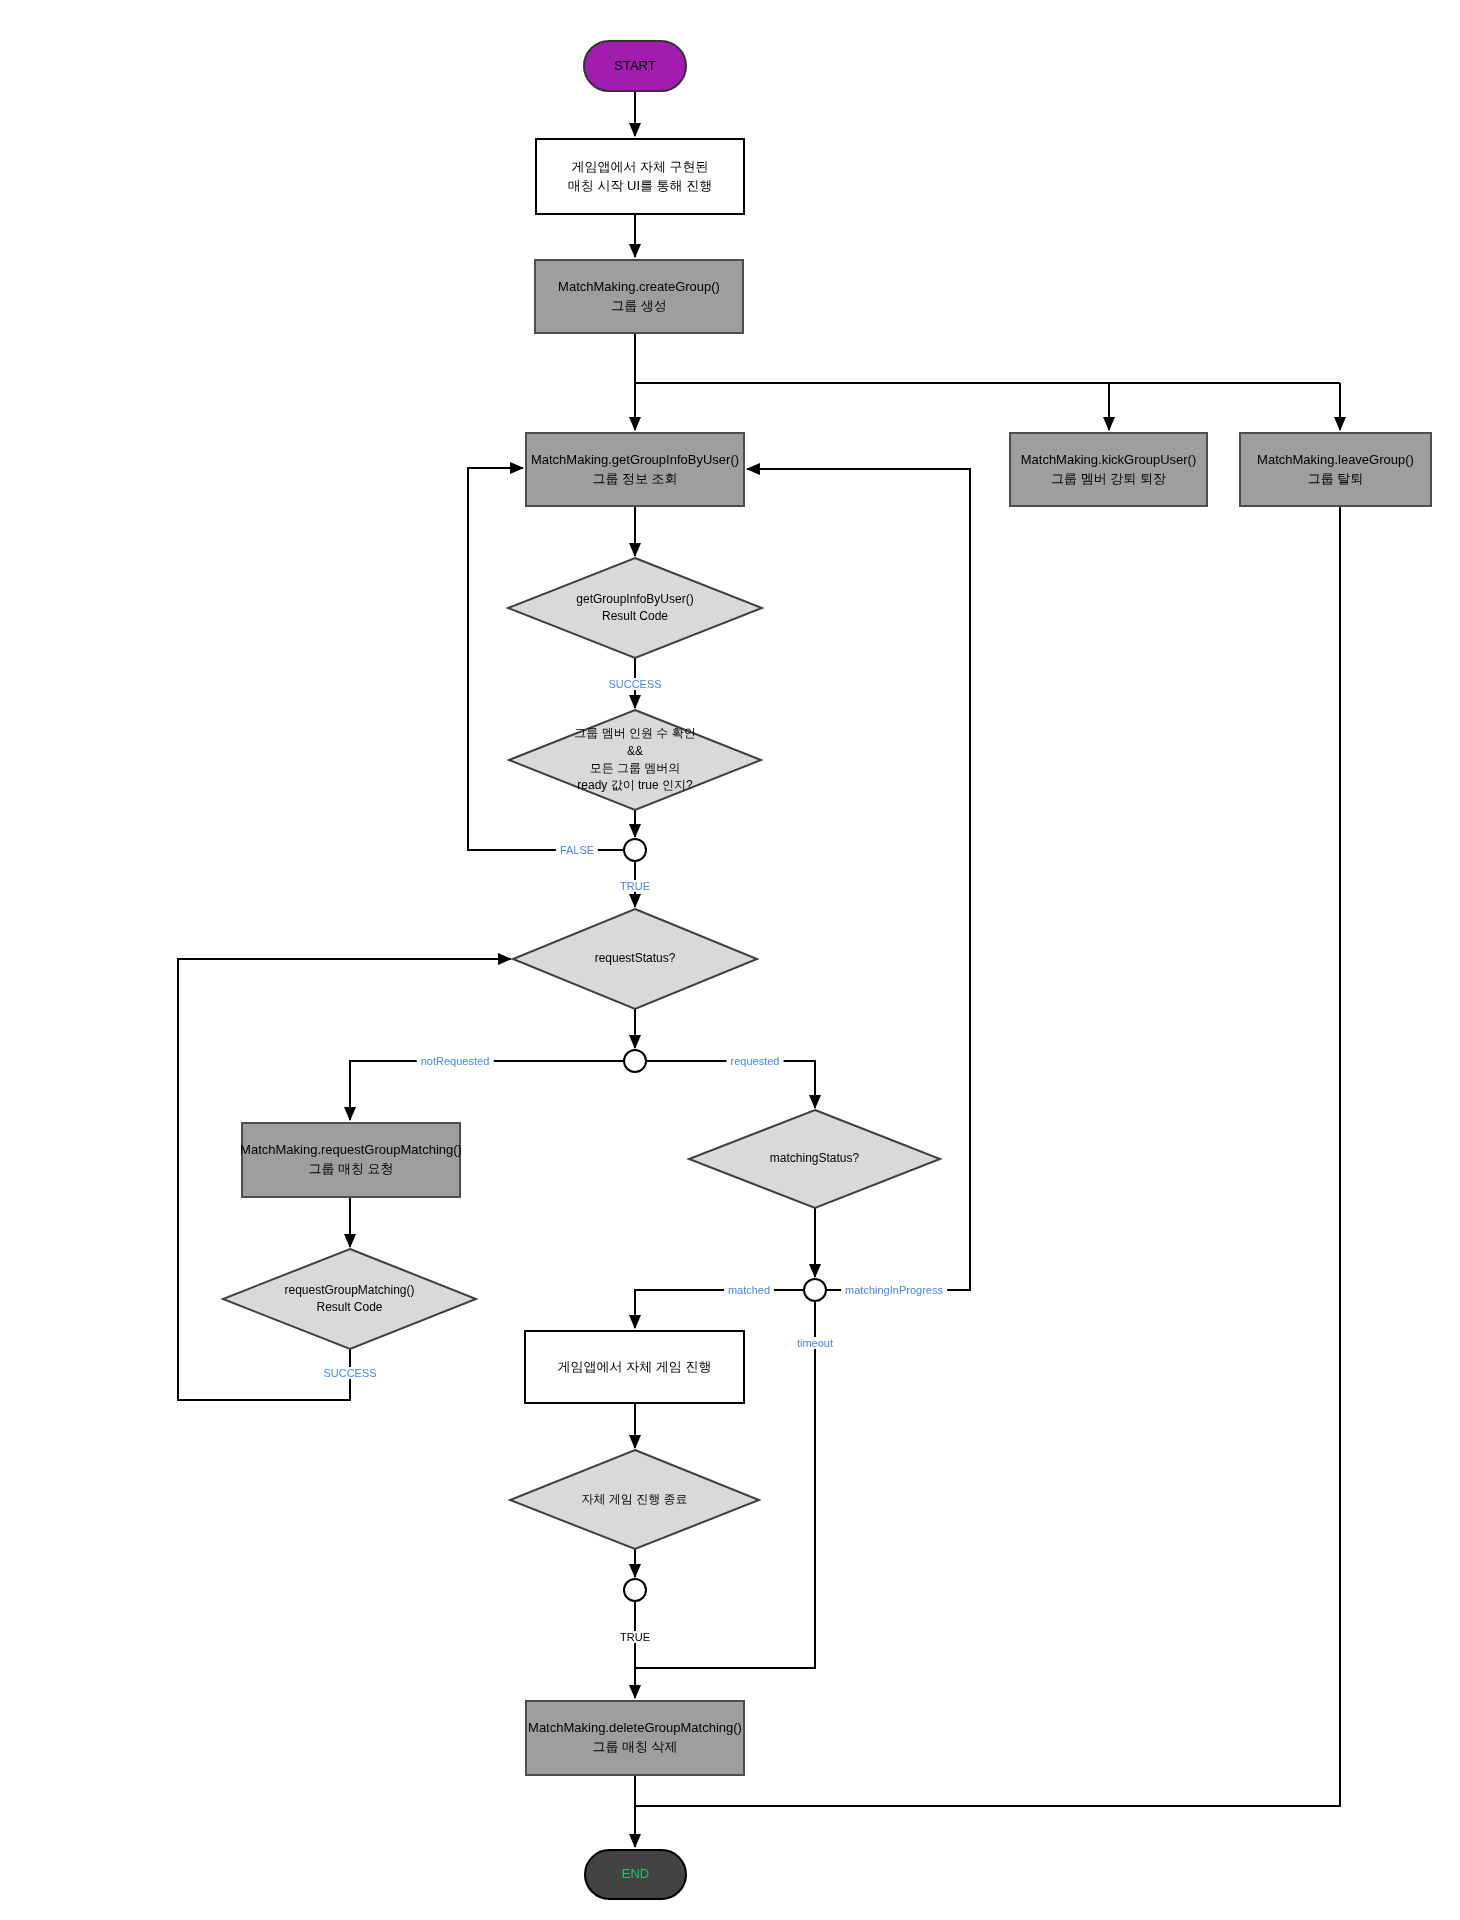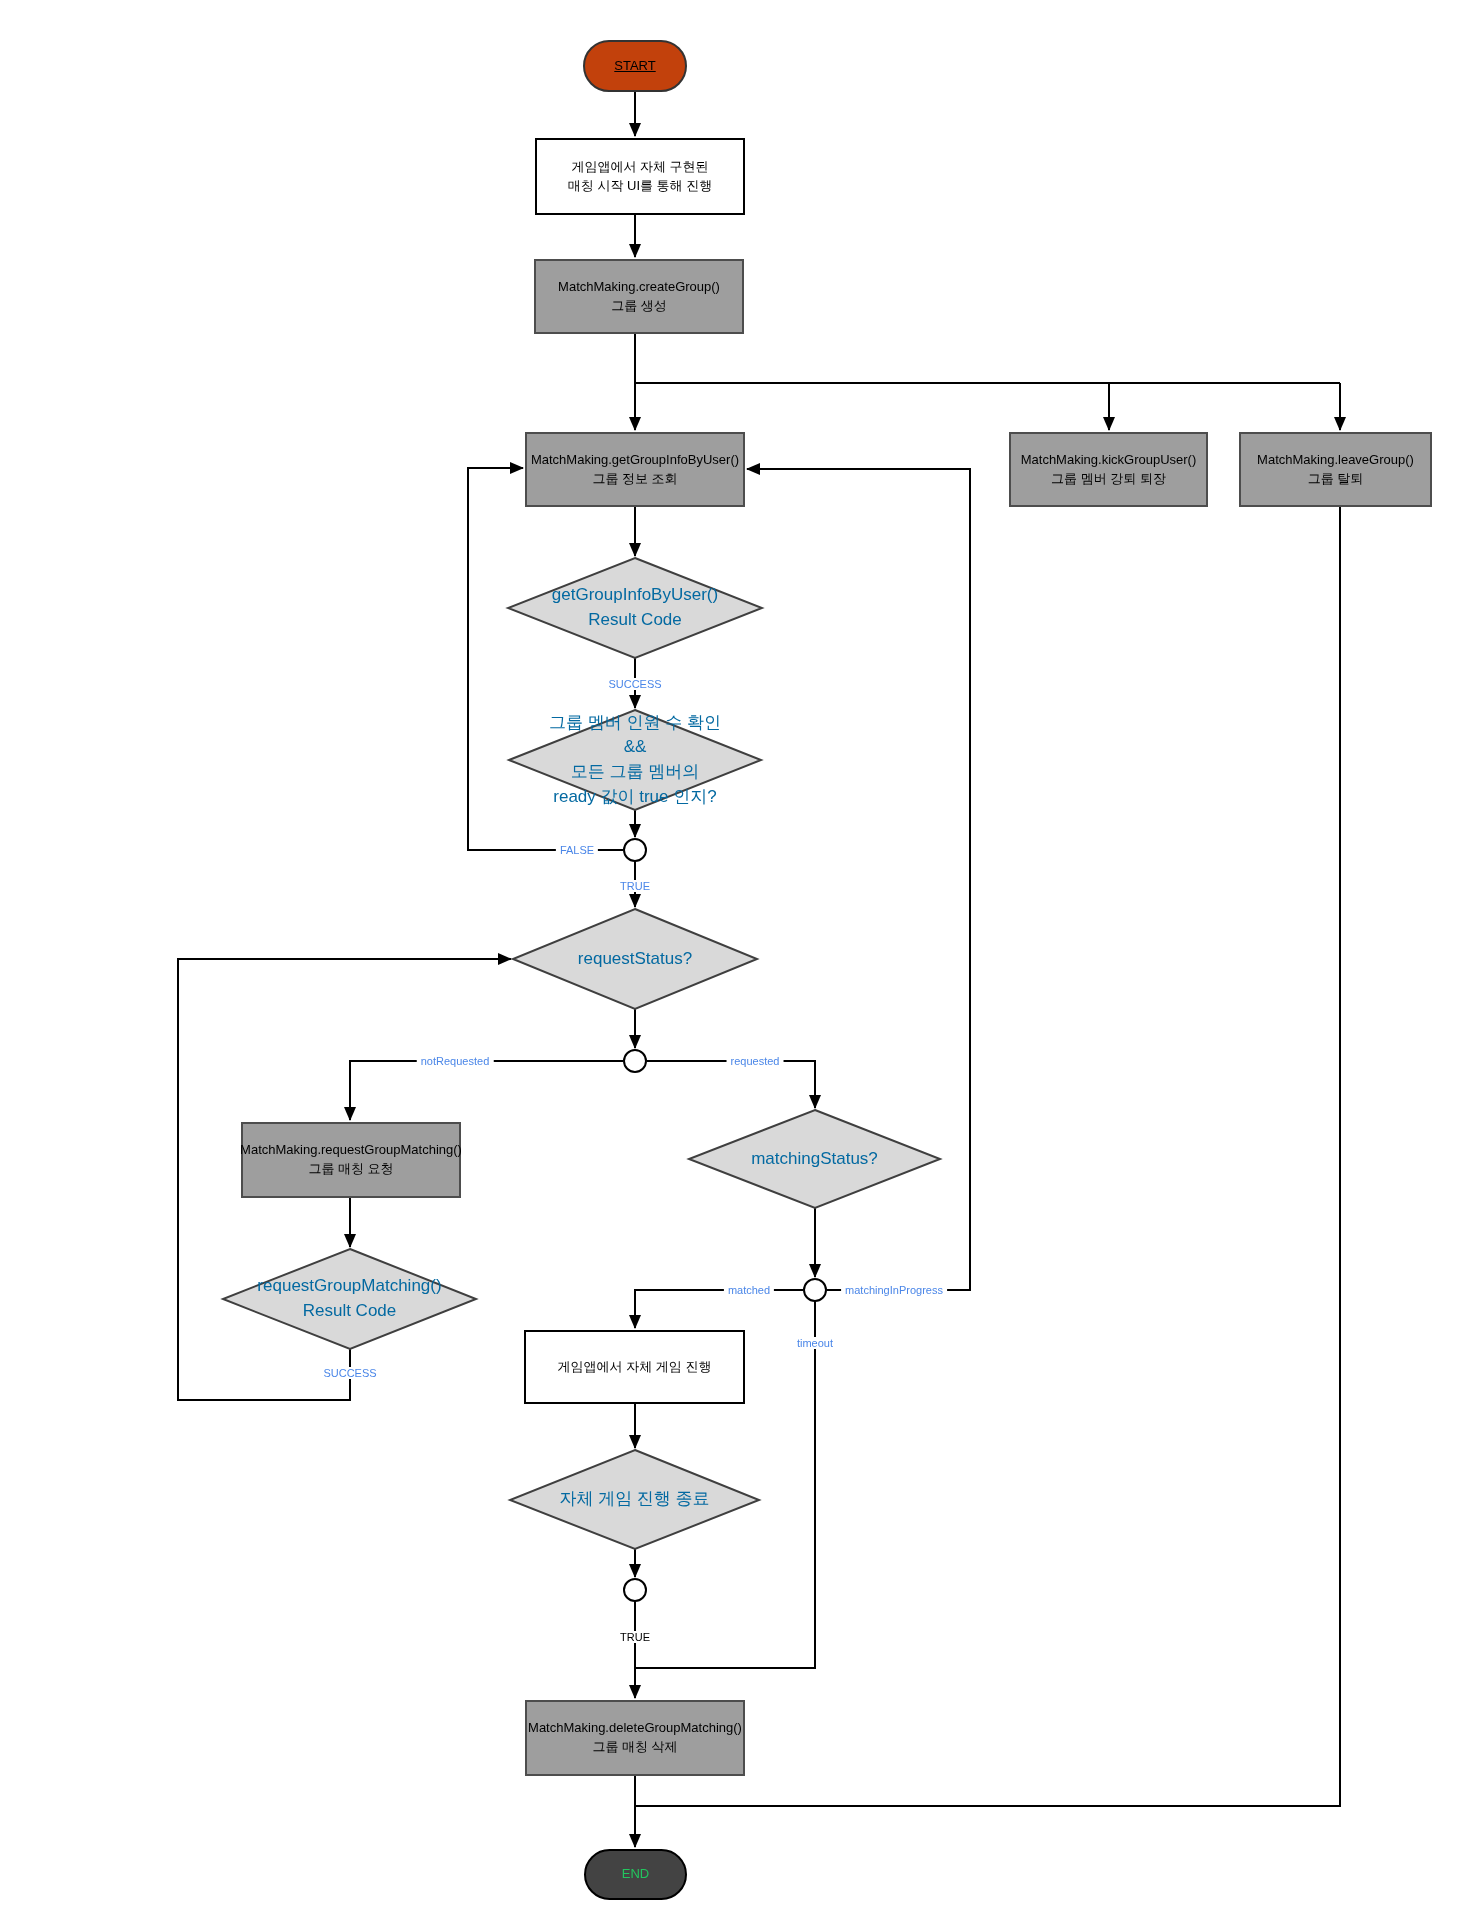--- a/index.html
+++ b/index.html
@@ -8,25 +8,25 @@
   #connector-layer{position:absolute;left:0;top:0;width:1460px;height:1920px;}
 
   .node{position:absolute;display:flex;align-items:center;justify-content:center;
         text-align:center;font-size:13px;line-height:1.45;color:#000;box-sizing:border-box;}
   .node .txt{white-space:pre-line;}
 
   .proc-white{background:#ffffff;border:2px solid #000000;}
   .proc-gray{background:#9E9E9E;border:2px solid #4D4D4D;}
 
   .pill{border-radius:28px;}
-  .pill-start{background:#c2410c;border:2px solid #333333;text-decoration:underline;}
+  .pill-start{background:#a21caf;border:2px solid #333333;}
   .pill-end{background:#434343;border:2px solid #000000;color:#22c55e;}
 
   .diamond-text{position:absolute;display:flex;align-items:center;justify-content:center;
-        text-align:center;font-size:17px;line-height:1.45;color:#0369a1;}
+        text-align:center;font-size:12px;line-height:1.45;color:#000000;}
   .diamond-text .txt{white-space:pre-line;}
 
   .edge-label{position:absolute;transform:translate(-50%,-50%);font-size:11px;
         color:#4A86E8;background:#ffffff;padding:0 4px;white-space:nowrap;}
   .edge-label.dark{color:#000000;}
 </style>
 </head>
 <body>
 
 <div id="canvas">

